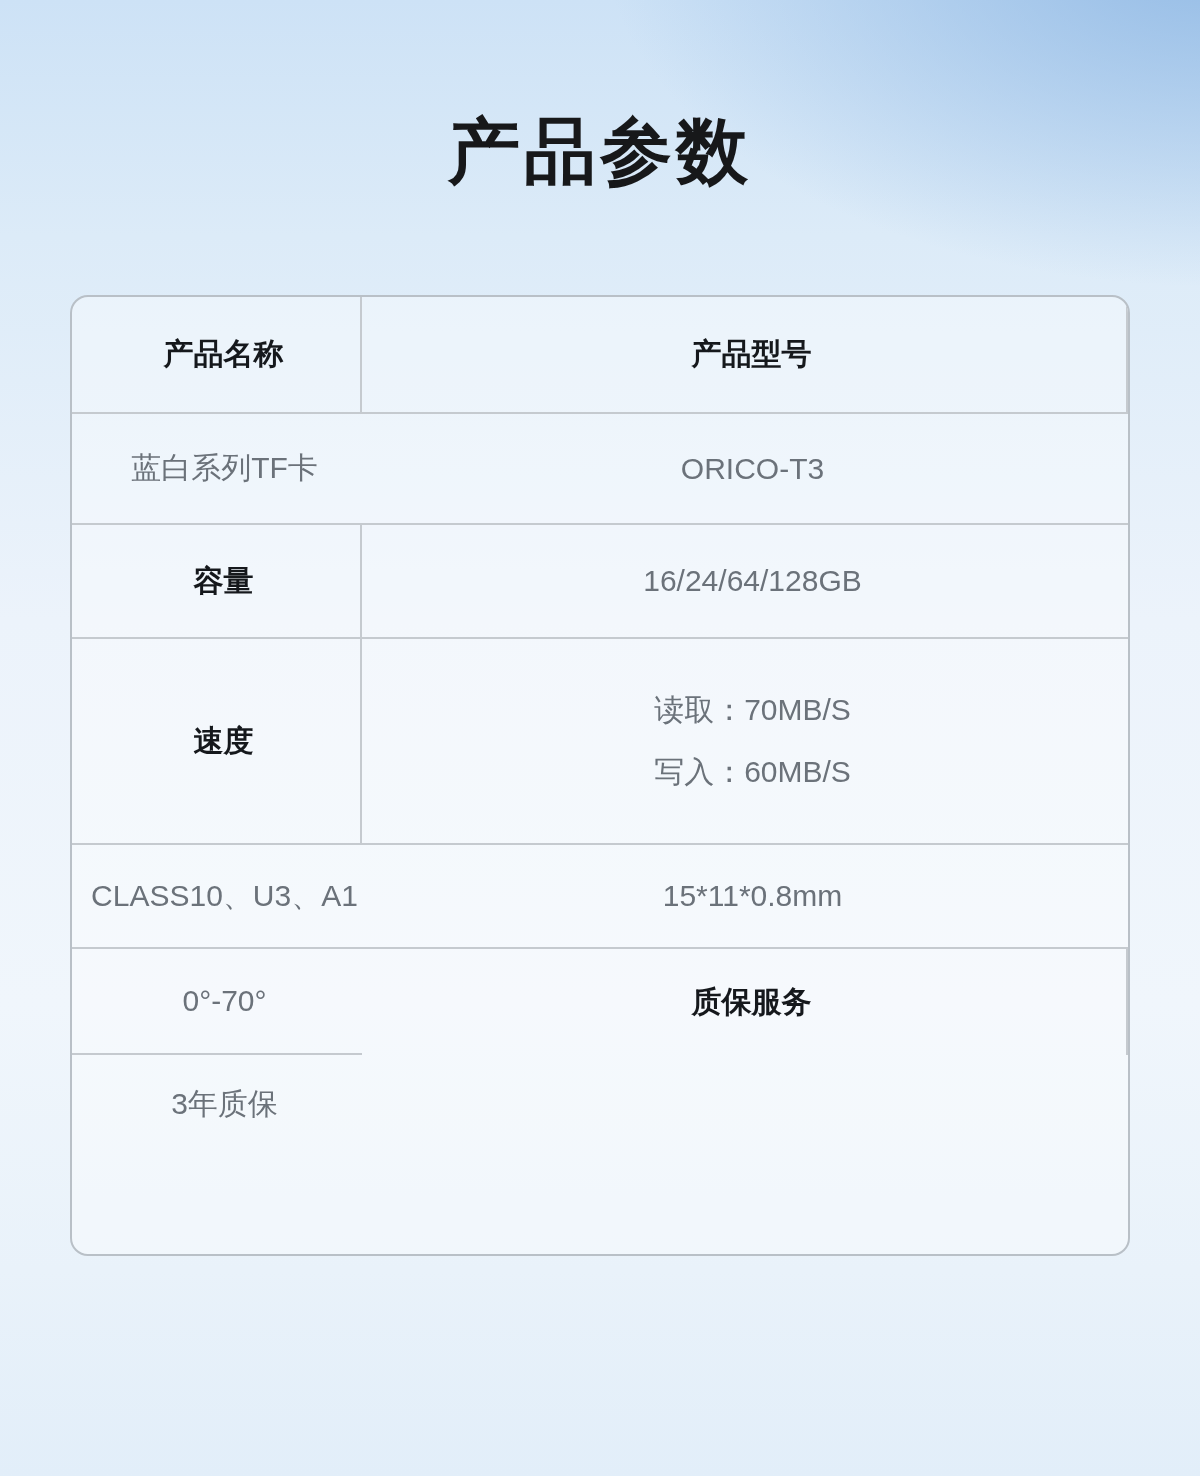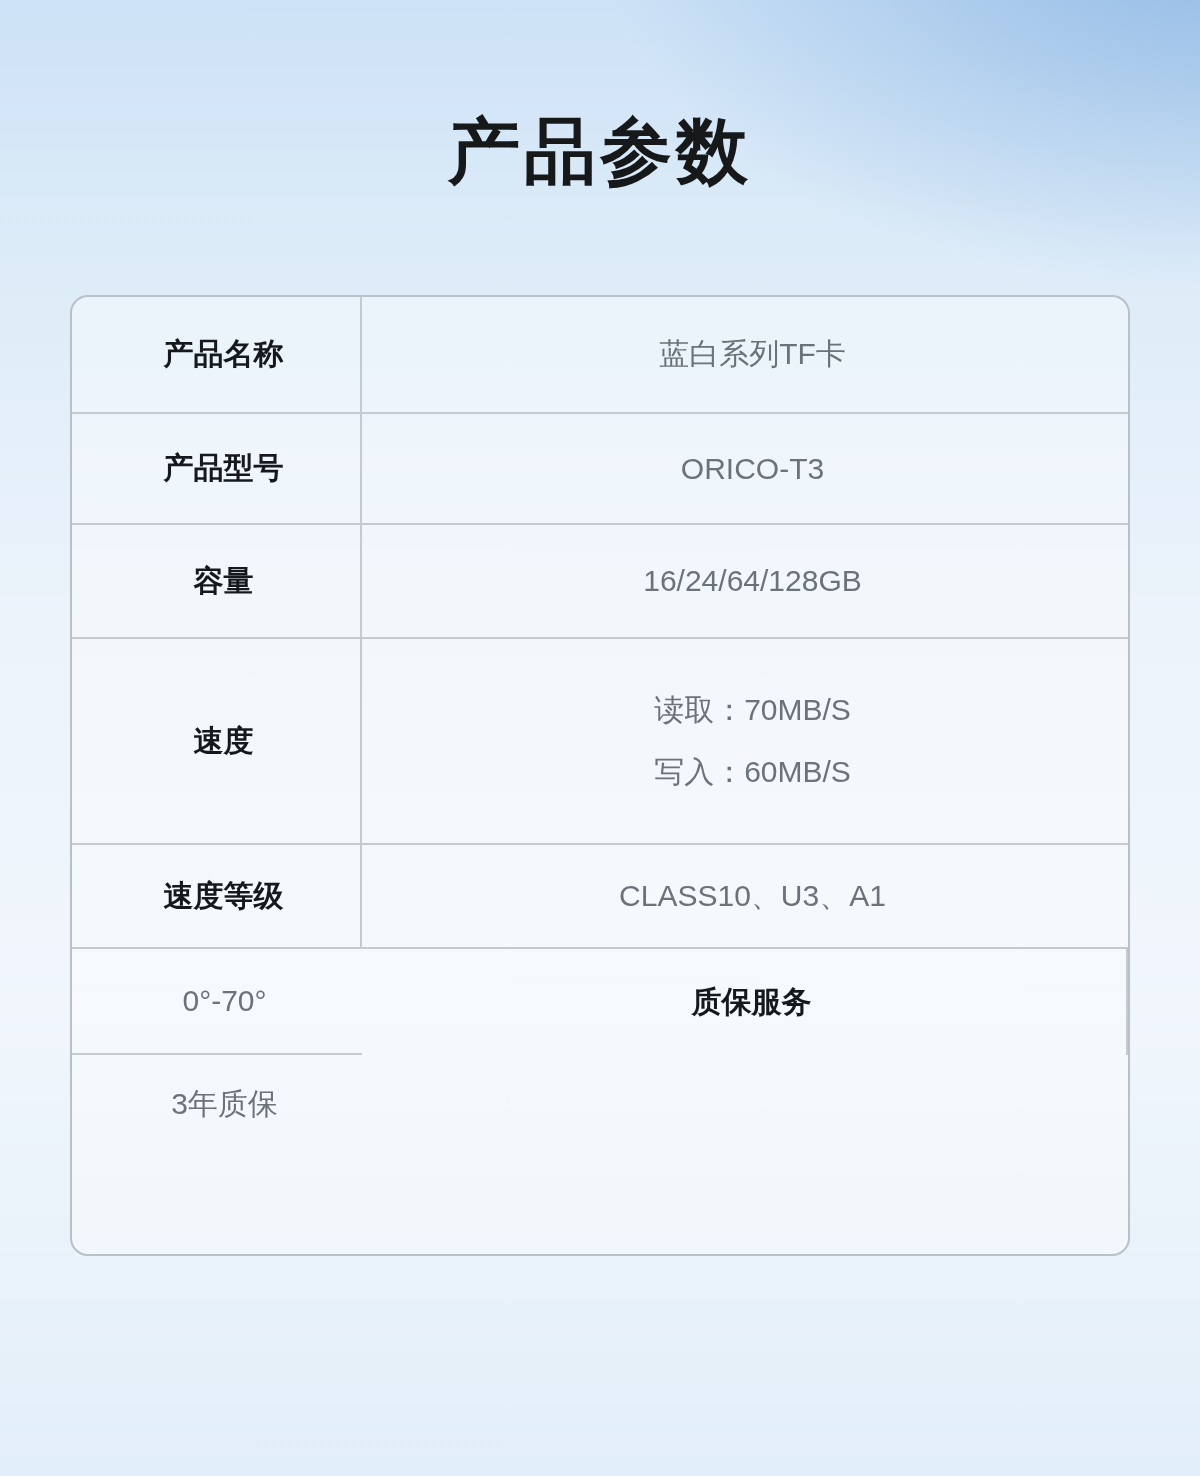--- a/index.html
+++ b/index.html
@@ -76,38 +76,38 @@
   }
 </style>
 </head>
 <body>
 
 <h1 class="page-title">产品参数</h1>
 
 <div class="spec-table">
 
   <div class="cell label-cell">产品名称</div>
+  <div class="cell label-cell">产品型号</div>
+
   <div class="cell value-cell">蓝白系列TF卡</div>
-
-  <div class="cell label-cell">产品型号</div>
   <div class="cell value-cell">ORICO-T3</div>
 
   <div class="cell label-cell">容量</div>
   <div class="cell value-cell">16/24/64/128GB</div>
 
   <div class="cell label-cell">速度</div>
   <div class="cell value-cell">
     <span class="value-multiline">
       <span>读取：70MB/S</span><br>
       <span>写入：60MB/S</span>
     </span>
   </div>
 
-  <div class="cell label-cell">速度等级</div>
   <div class="cell value-cell">CLASS10、U3、A1</div>
 
+  <div class="cell value-cell">15*11*0.8mm</div>
 
   <div class="cell value-cell">0°-70°</div>
 
   <div class="cell label-cell last-row">质保服务</div>
   <div class="cell value-cell last-row">3年质保</div>
 
 </div>
 
 </body></html>

